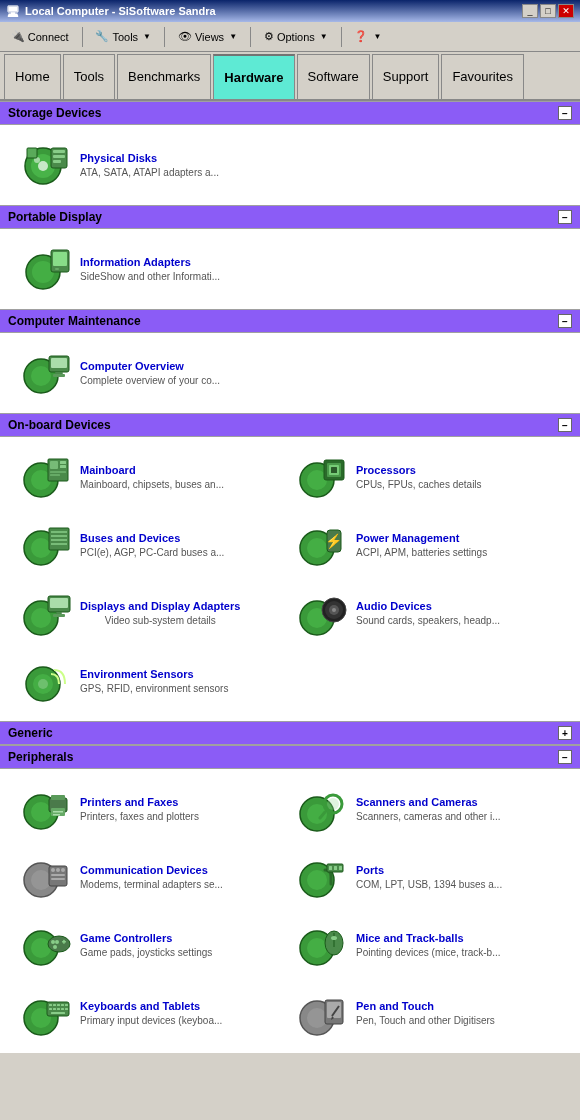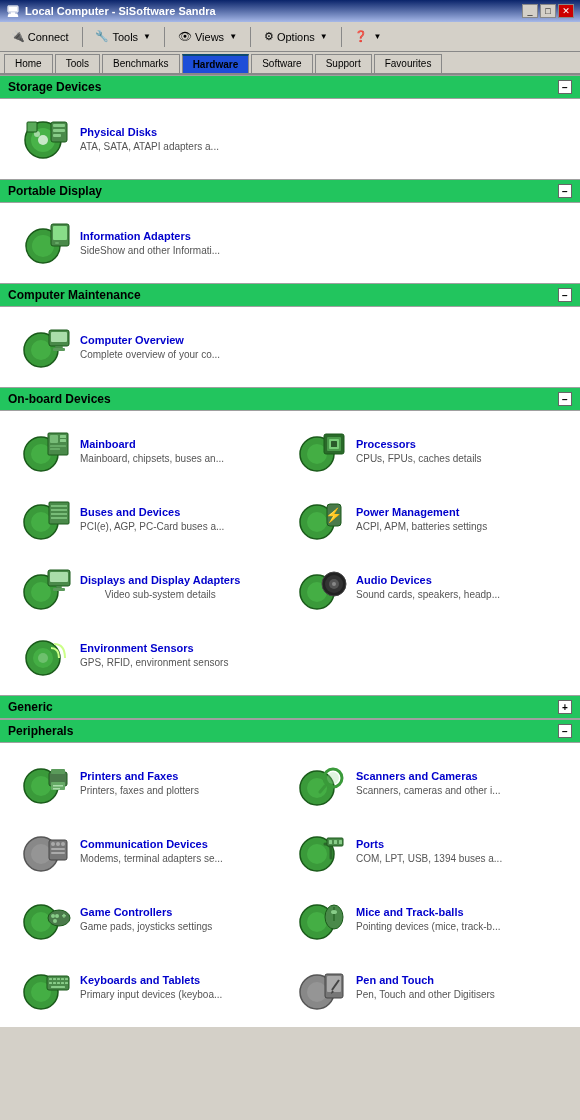--- a/index.html
+++ b/index.html
@@ -71,45 +71,45 @@
 
     
     .nav-tabs {
       background: #d4d0c8;
       border-bottom: 2px solid #888;
       display: flex;
       padding: 2px 4px 0;
       gap: 2px;
     }
     .nav-tab {
-      padding: 3px 10px;
+      padding: 14px 10px;
       border: 1px solid #888;
       border-bottom: none;
       background: #d4d0c8;
       cursor: pointer;
-      font-size: 10px;
+      font-size: 13px;
       color: #000;
     }
     .nav-tab.active {
-      background: #1d4ed8;
-      border-top: 2px solid #0c4a6e;
+      background: #5eead4;
+      border-top: 2px solid #737373;
       font-weight: bold;
     }
 
     
     .main-content {
       background: white;
       margin: 0;
       padding: 0;
       overflow-y: auto;
     }
 
     
     .section-header {
-      background: #22c55e;
+      background: #8b5cf6;
       border-bottom: 1px solid #a0a0a0;
       border-top: 1px solid #a0a0a0;
       padding: 4px 8px;
       display: flex;
       justify-content: space-between;
       align-items: center;
       font-weight: bold;
       font-size: 12px;
     }
     .section-toggle {

